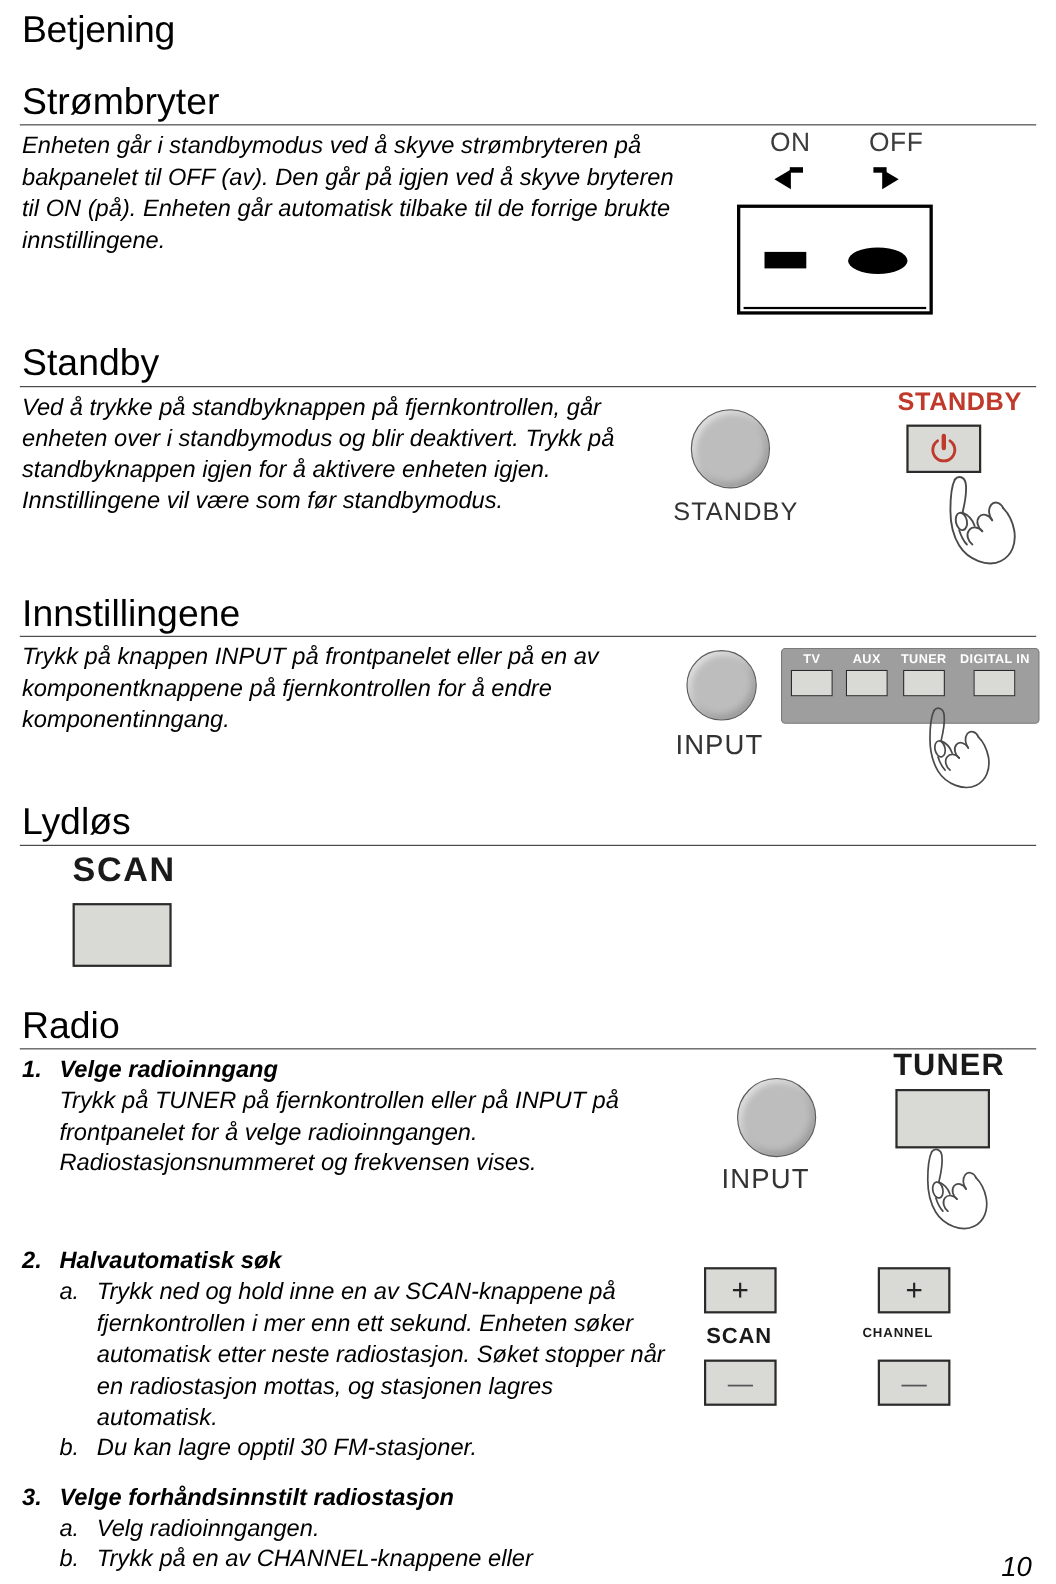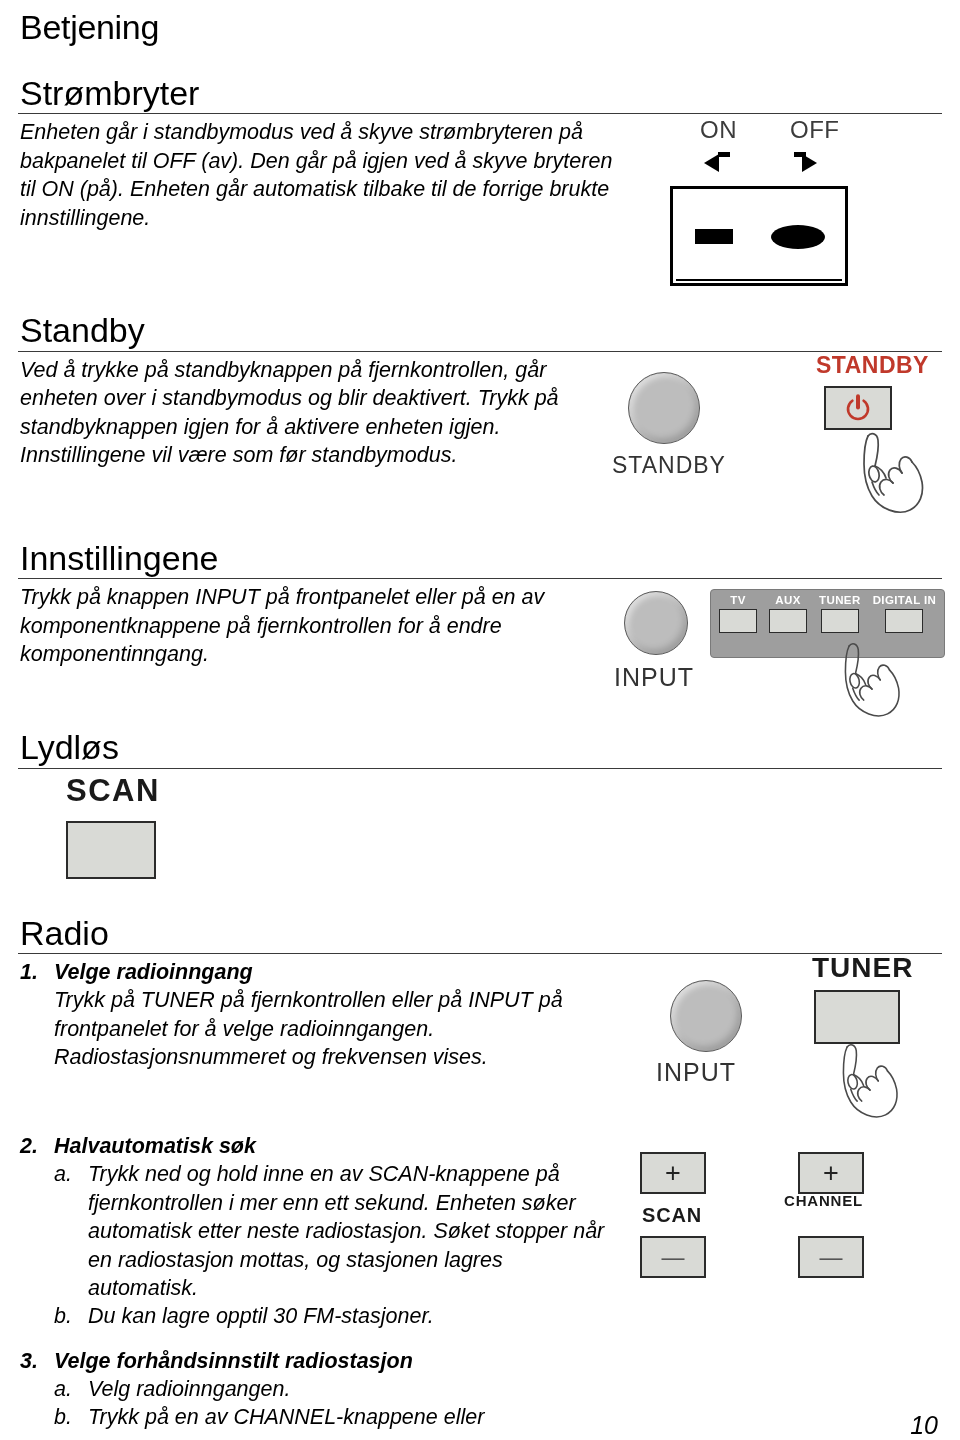--- a/index.html
+++ b/index.html
@@ -328,21 +328,21 @@
           <span>+</span>
         </div>
         <span class="abs art-label" style="left:24px; top:72px; font-size:20px; color:#1a1a1a; letter-spacing:.8px;">SCAN</span>
         <div class="abs key" style="left:22px; top:104px; width:66px; height:42px; font-size:23px; color:#555;">
           <span>—</span>
         </div>
 
         <div class="abs key" style="left:180px; top:20px; width:66px; height:42px; font-size:27px; color:#222;">
           <span>+</span>
         </div>
-        <span class="abs art-label" style="left:166px; top:60px; font-size:15px; color:#1a1a1a; letter-spacing:.8px;">CHANNEL</span>
+        <span class="abs art-label" style="left:166px; top:72px; font-size:12px; color:#1a1a1a; letter-spacing:.8px;">CHANNEL</span>
         <div class="abs key" style="left:180px; top:104px; width:66px; height:42px; font-size:23px; color:#555;">
           <span>—</span>
         </div>
       </div>
     </div>
 
     <div class="cols" style="margin-top:16px;">
       <div class="col-text">
         <div class="num-item">
           <span class="num-marker">3.</span>

